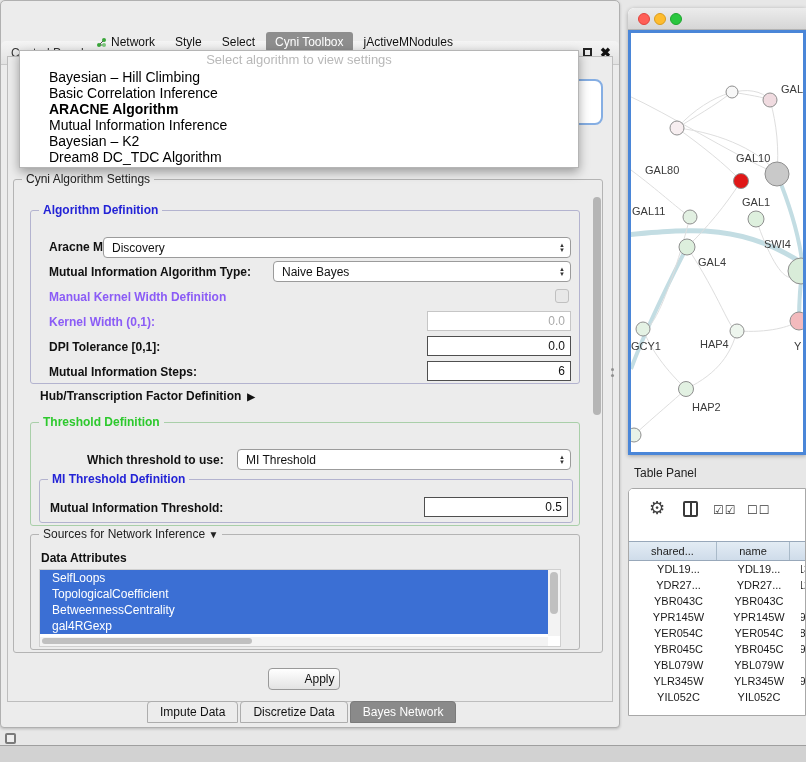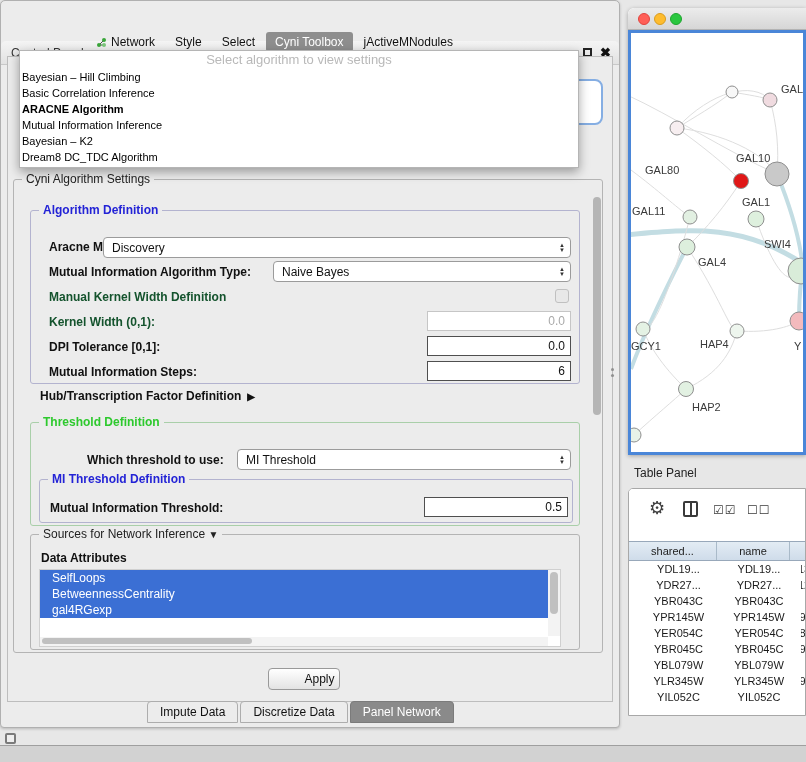--- a/index.html
+++ b/index.html
@@ -18,35 +18,35 @@
   .cp-tabs { position:absolute; left:86px; top:30px; height:22px; display:flex; align-items:center; gap:2px;text-align:right; }
   .tab { padding:3px 9px; font-size:12px; color:#111; border-radius:3px; white-space:nowrap; display:flex; align-items:center; gap:4px; }
   .tab.active { background:#8e8e8e; color:#fff; }
 
   .cp-content { position:absolute; left:6px; top:55px; width:606px; height:646px; border:1px solid #bdbdbd; background:#ececec; }
 
   
   .dd-overlay { position:absolute; left:18px; top:49px; width:560px; height:118px; background:#fff;
                 border:1px solid #b5b5b5; box-shadow:0 4px 10px rgba(0,0,0,.35); z-index:20; overflow:hidden; }
   .dd-placeholder { height:18px; line-height:18px; text-align:center; color:#b9b9b9; font-size:13px; }
-  .dd-item { height:16px; line-height:16px; padding-left:2px; font-size:11px; color:#000; white-space:nowrap; }
+  .dd-item { height:16px; line-height:16px; padding-left:2px; font-size:14px; color:#000; white-space:nowrap;margin-left:27px; }
   .dd-item.selected { font-weight:bold; }
   .focus-frag { position:absolute; left:570px; top:78px; width:32px; height:46px; background:#fff;
                 border:2px solid #85aee3; border-radius:8px; z-index:10; }
 
   
   .groupbox { position:absolute; border:1px solid #b4b4b4; border-radius:3px; }
   .legend { position:absolute; top:-8px; left:8px; background:#ececec; padding:0 4px; font-size:12px; color:#222; white-space:nowrap; }
   .legend.blue { color:#2323d6; font-weight:bold; }
   .legend.green { color:#2dc92d; font-weight:bold; }
   .gb-bluish { border-color:#b3b3cf; }
   .gb-greenish { border-color:#a9cfa9; }
 
   .flabel { position:absolute; font-size:12px; font-weight:bold; color:#111; white-space:nowrap; }
-  .flabel.disabled { color:#14532d; }
+  .flabel.disabled { color:#8b5cf6; }
 
   .combo { position:absolute; height:21px; background:#fff; border:1px solid #9b9b9b; border-radius:4px;
            display:flex; align-items:center; justify-content:space-between; padding:0 5px 0 8px; font-size:12px; }
   .combo .arrows { display:flex; flex-direction:column; font-size:6px; line-height:5px; color:#333; margin-left:4px; }
 
   .tinput { position:absolute; height:20px; background:#fff; border:1px solid #4f4f4f; font-size:12px;
             text-align:right; padding:0 5px; font-family:inherit; color:#111; }
   .tinput.disabled { border-color:#c6c6c6; color:#a9a9a9; }
 
   .cbx { position:absolute; width:14px; height:14px; background:#e8e8e8; border:1px solid #c0c0c0; border-radius:3px; }
@@ -225,20 +225,21 @@
 
       <div class="groupbox" style="left:16px; top:354px; width:550px; height:116px;">
         <div class="legend">
           <span>Sources for Network Inference</span>
           <span class="tri">▼</span>
         </div>
         <div class="flabel" style="left:10px; top:16px;">Data Attributes</div>
 
         <div class="listbox" style="left:8px; top:34px; width:522px; height:78px;">
           <div class="lb-row">SelfLoops</div>
+          <div class="lb-row">TopologicalCoefficient</div>
           <div class="lb-row">BetweennessCentrality</div>
           <div class="lb-row">gal4RGexp</div>
           <div class="lb-vscroll">
               <div class="lb-vthumb"></div>
             </div>
           <div class="lb-hscroll">
               <div class="lb-hthumb"></div>
             </div>
         </div>
       </div>
@@ -246,21 +247,21 @@
 
     <div class="vscrollbar">
         <div class="vthumb"></div>
       </div>
 
     <button class="apply-btn">Apply</button>
 
     <div class="bottom-tabs">
       <div class="btab">Impute Data</div>
       <div class="btab">Discretize Data</div>
-      <div class="btab active">Panel Network</div>
+      <div class="btab active">Bayes Network</div>
     </div>
   </div>
 
   <div class="net-window">
     <div class="net-titlebar">
       <div class="tl red"></div>
       <div class="tl yellow"></div>
       <div class="tl green"></div>
     </div>
     <div class="net-frame">

